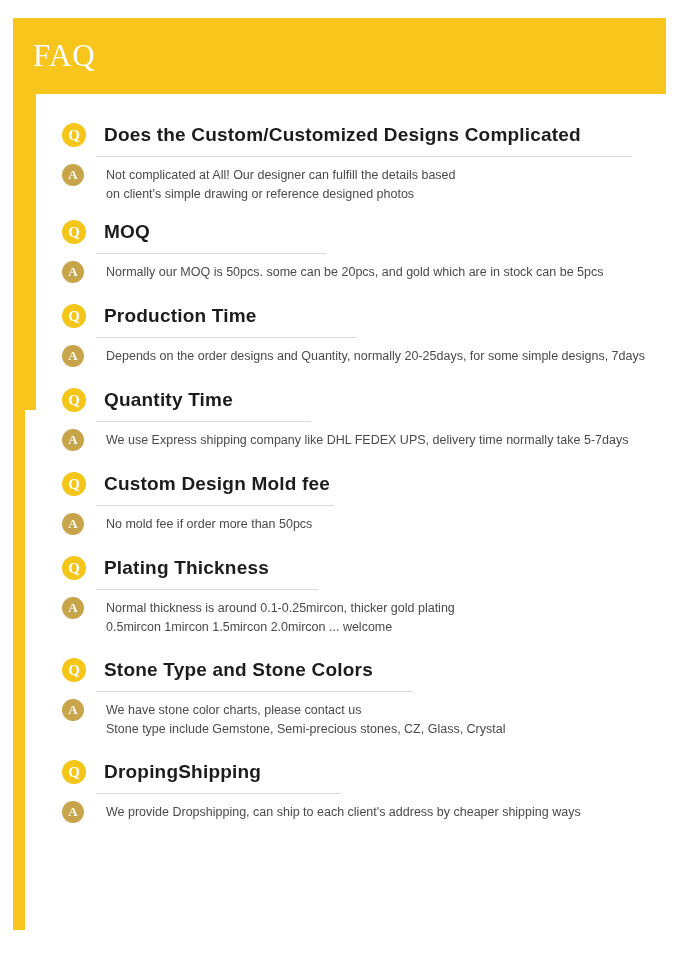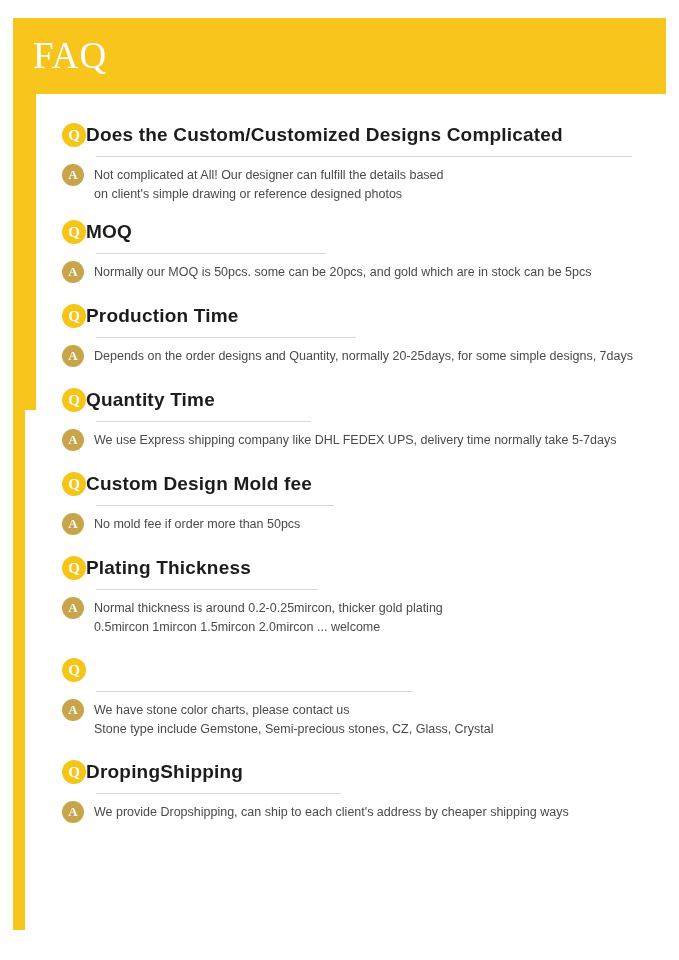--- a/index.html
+++ b/index.html
@@ -26,21 +26,21 @@
     top: 18px;
     width: 653px;
     height: 76px;
     background: #f8c51c;
   }
   .banner-title {
     position: absolute;
     left: 33px;
     top: 38px;
     font-family: "Liberation Serif", serif;
-    font-size: 37px;
+    font-size: 31px;
     letter-spacing: 1px;
     color: #ffffff;
     line-height: 36px;
   }
   
   .left-bar {
     position: absolute;
     left: 13px;
     top: 94px;
     width: 23px;
@@ -88,40 +88,40 @@
   .badge-q {
     background: #f5c518;
   }
   .badge-a {
     background: #c8a54a;
     width: 22px;
     height: 22px;
     font-size: 13px;
   }
   .q-text {
-    margin-left: 0;
+    margin-left: 18px;
     font-family: "Liberation Sans", sans-serif;
     font-size: 19px;
     font-weight: bold;
     color: #1c1c1c;
     letter-spacing: 0.2px;
     white-space: nowrap;
   }
   .q-underline {
     height: 1px;
     background: #d8d8d8;
     margin: 6px 0 7px 34px;
   }
   .a-row {
     display: flex;
     align-items: flex-start;
     margin-top: 2px;
   }
   .a-text {
-    margin-left: 10px;
+    margin-left: 22px;
     font-family: "Liberation Sans", sans-serif;
     font-size: 12.5px;
     color: #4a4a4a;
     line-height: 19px;
     padding-top: 2px;
   }
   .a-text .line2 {
     display: block;
   }
   .gap-md { margin-bottom: 18px; }
@@ -212,29 +212,30 @@
 
     <div class="faq-item gap-md">
       <div class="q-row">
         <div class="badge badge-q">Q</div>
         <div class="q-text">Plating Thickness</div>
       </div>
       <div class="q-underline" style="width:222px"></div>
       <div class="a-row">
         <div class="badge badge-a">A</div>
         <div class="a-text">
-          <span class="line1">Normal thickness is around 0.2-0.25mircon, thicker gold plating</span>
+          <span class="line1">Normal thickness is around 0.1-0.25mircon, thicker gold plating</span>
           <span class="line2">0.5mircon 1mircon 1.5mircon 2.0mircon ... welcome</span>
         </div>
       </div>
     </div>
 
     <div class="faq-item gap-md">
       <div class="q-row">
         <div class="badge badge-q">Q</div>
+        <div class="q-text">Stone Type and Stone Colors</div>
       </div>
       <div class="q-underline" style="width:317px"></div>
       <div class="a-row">
         <div class="badge badge-a">A</div>
         <div class="a-text">
           <span class="line1">We have  stone color charts, please contact us</span>
           <span class="line2">Stone type include Gemstone, Semi-precious stones, CZ, Glass, Crystal</span>
         </div>
       </div>
     </div>

